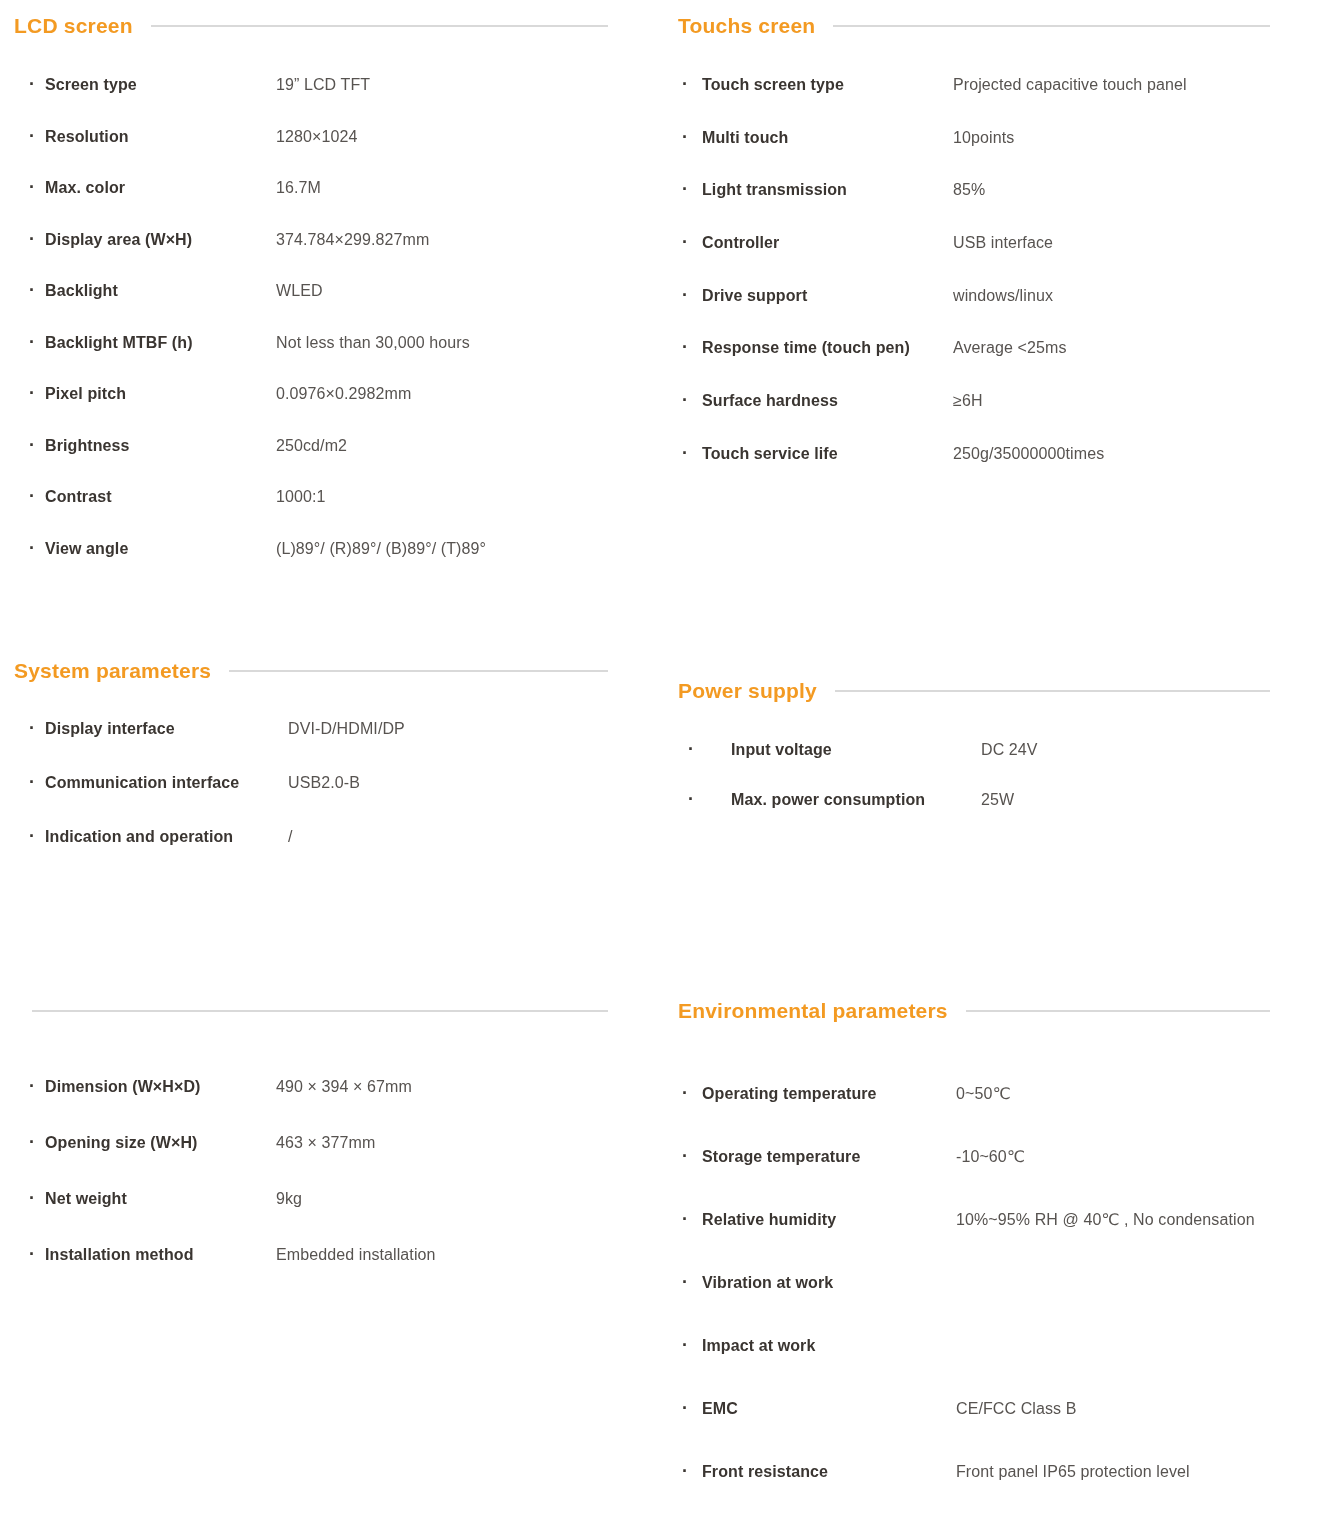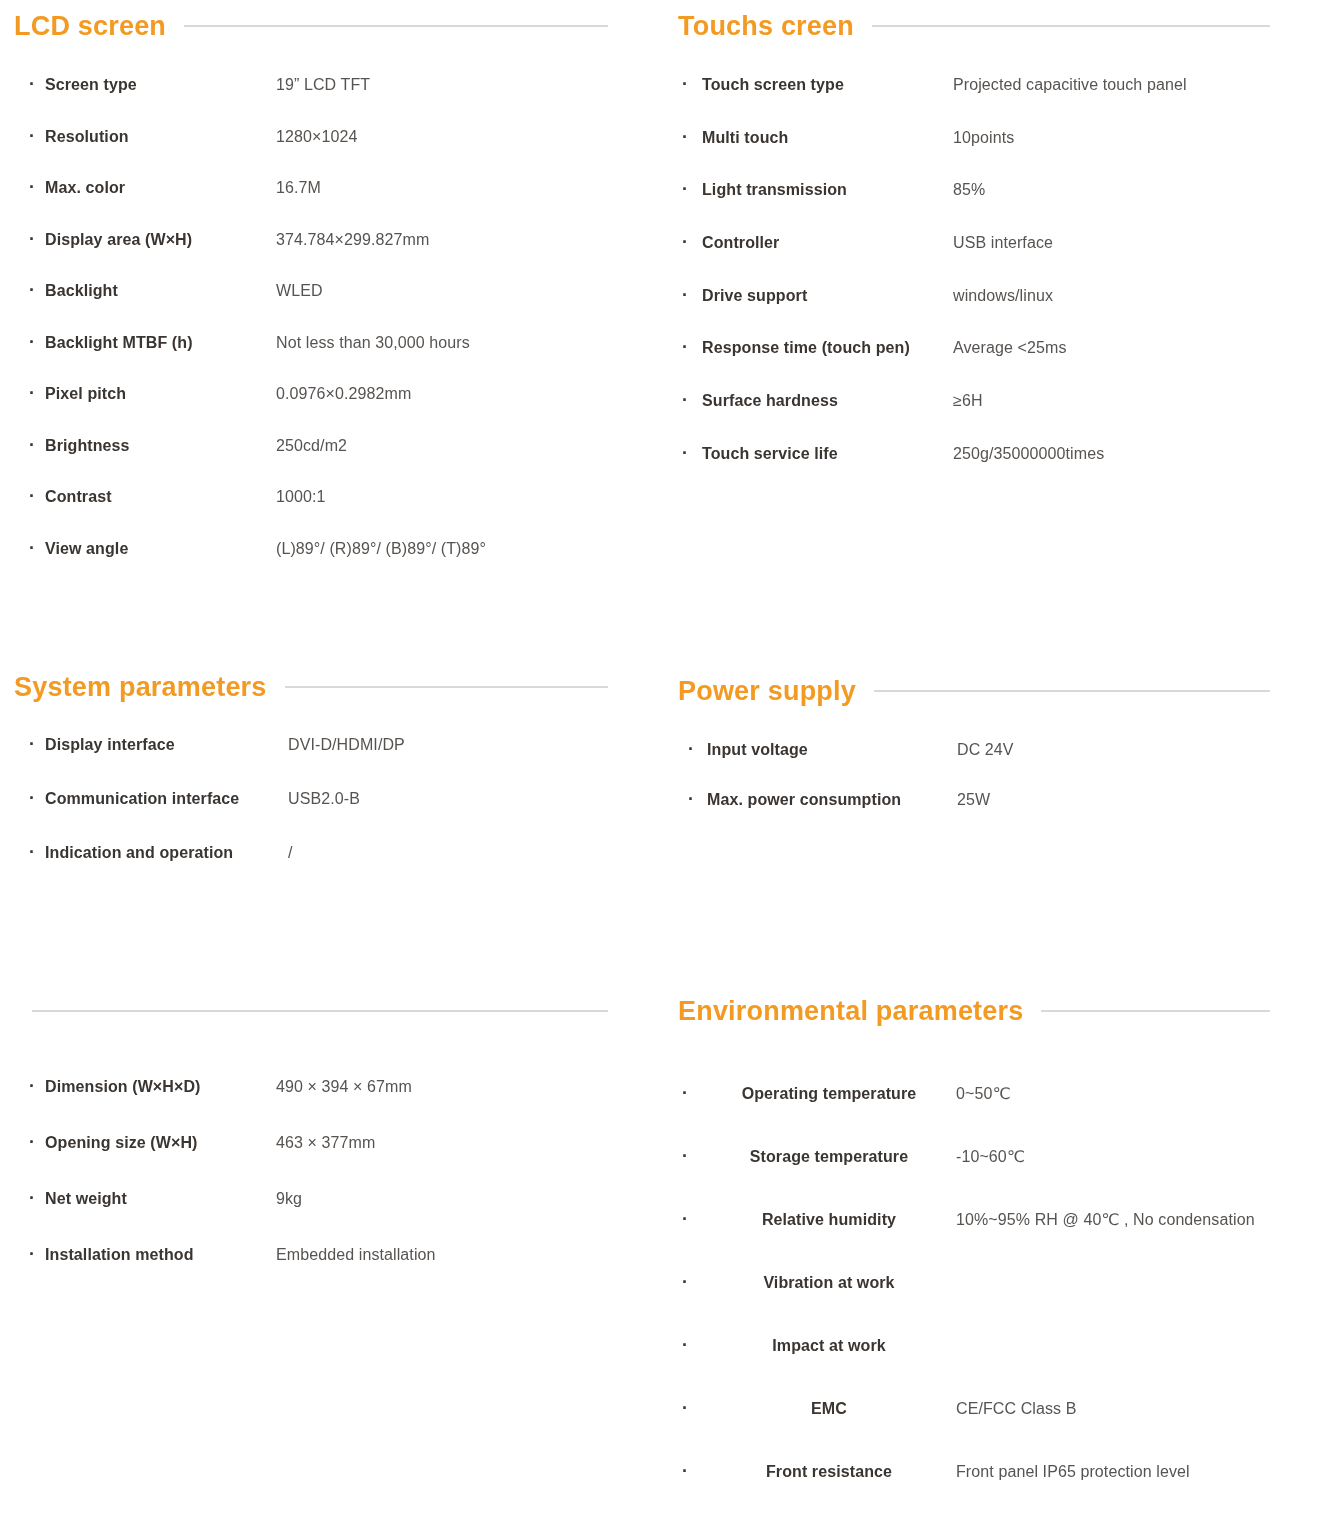--- a/index.html
+++ b/index.html
@@ -8,21 +8,21 @@
     --value:#575350;
     --rule:#d9d9d9;
     --bg:#ffffff;
   }
   *{margin:0;padding:0;box-sizing:border-box;}
   html,body{width:1336px;height:1540px;background:var(--bg);overflow:hidden;}
   body{font-family:"Liberation Sans","DejaVu Sans",sans-serif;position:relative;}
 
   .section{position:absolute;}
   .heading-row{display:flex;align-items:center;height:32px;}
-  .heading{font-size:27px;font-weight:bold;color:var(--accent);white-space:nowrap;letter-spacing:0.2px;}
+  .heading{font-size:21px;font-weight:bold;color:var(--accent);white-space:nowrap;letter-spacing:0.2px;}
   .rule{flex:1;height:2px;background:var(--rule);margin-left:18px;}
 
   .rows{display:block;}
   .row{display:flex;align-items:flex-start;font-size:16px;line-height:21px;}
   .bullet{color:var(--label);font-weight:bold;flex:0 0 auto;font-size:18px;line-height:20px;}
   .label{font-weight:bold;color:var(--label);flex:0 0 auto;letter-spacing:0.1px;}
   .value{flex:1;color:var(--value);white-space:pre-line;letter-spacing:0.1px;}
 
   
   .col-left  .row{padding-left:15px;}
@@ -34,40 +34,40 @@
 
   
   .s-lcd     {left:14px;  top:10px;  width:594px;}
   .s-lcd     .rows{margin-top:32px;}
   .s-lcd     .row{height:51.5px;}
 
   .s-touch   {left:678px; top:10px;  width:592px;}
   .s-touch   .rows{margin-top:32px;}
   .s-touch   .row{height:52.7px;}
 
-  .s-system  {left:14px;  top:671px; width:594px;}
+  .s-system  {left:14px;  top:655px; width:594px;}
   .s-system  .rows{margin-top:31px;}
   .s-system  .row{height:54px;}
   .s-system  .label{width:243px;}
 
   .s-power   {left:678px; top:675px; width:592px;}
   .s-power   .rows{margin-top:32px;}
   .s-power   .row{height:50px;}
   .s-power   .row{padding-left:10px;}
   .s-power   .bullet{width:19px;}
-  .s-power   .label{width:250px;}
+  .s-power   .label{width:250px;margin-left:24px;}
 
   .s-physical{left:14px;  top:995px; width:594px;}
   .s-physical .rows{margin-top:49px;}
   .s-physical .row{height:56px;}
 
   .s-env     {left:678px; top:995px; width:592px;}
   .s-env     .rows{margin-top:56px;}
   .s-env     .row{margin-bottom:42px;}
-  .s-env     .label{width:254px;text-align:center;}
+  .s-env     .label{width:254px;}
 </style>
 </head>
 <body>
 
 <div class="section s-lcd col-left">
   <div class="heading-row">
     <h2 class="heading">LCD screen</h2>
     <div class="rule"></div>
   </div>
   <div class="rows">

